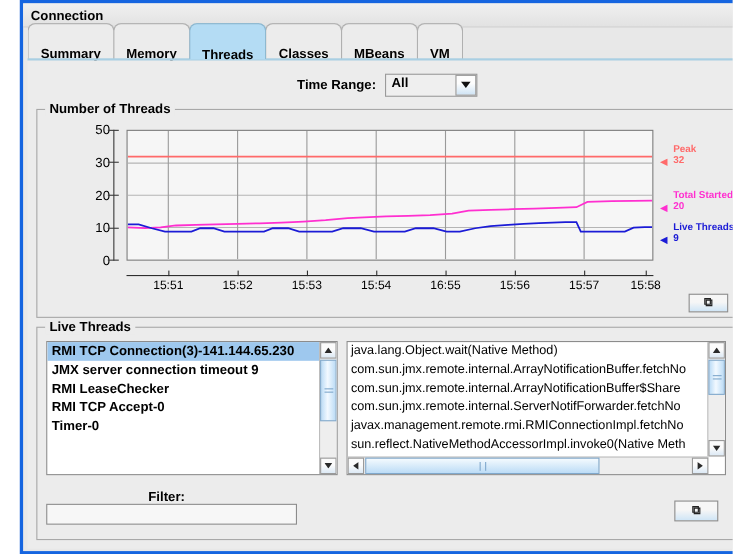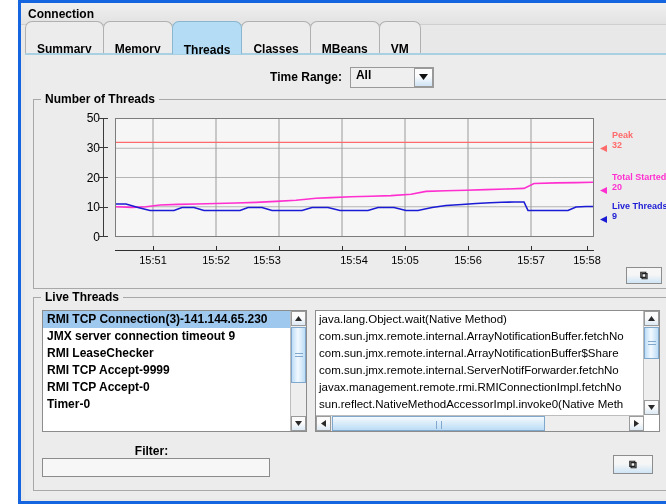--- a/index.html
+++ b/index.html
@@ -439,23 +439,23 @@
         <div class="xtick" style="left:182px"></div>
         <div class="xtick" style="left:245px"></div>
         <div class="xtick" style="left:308px"></div>
         <div class="xtick" style="left:371px"></div>
         <div class="xtick" style="left:434px"></div>
         <div class="xtick" style="left:497px"></div>
         <div class="xtick" style="left:553px"></div>
 
         <div class="xlab" style="left:119px">15:51</div>
         <div class="xlab" style="left:182px">15:52</div>
-        <div class="xlab" style="left:233px">15:53</div>
-        <div class="xlab" style="left:320px">15:54</div>
-        <div class="xlab" style="left:371px">15:05</div>
+        <div class="xlab" style="left:245px">15:53</div>
+        <div class="xlab" style="left:308px">15:54</div>
+        <div class="xlab" style="left:371px">16:55</div>
         <div class="xlab" style="left:434px">15:56</div>
         <div class="xlab" style="left:497px">15:57</div>
         <div class="xlab" style="left:553px">15:58</div>
 
         <div class="legend">
           <div class="leg-arrow" style="top:20px">
             <svg width="7" height="7" viewBox="0 0 7 7">
                 <polygon points="7,0 7,7 0,3.5" fill="#ff6a6a"></polygon>
               </svg>
           </div>
@@ -492,21 +492,20 @@
     </div>
 
     <div class="group" id="live-group">
       <div class="group-title">Live Threads</div>
 
       <div class="listbox" id="thread-list">
         <div class="list-inner">
           <div class="list-item selected">RMI TCP Connection(3)-141.144.65.230</div>
           <div class="list-item">JMX server connection timeout 9</div>
           <div class="list-item">RMI LeaseChecker</div>
-          <div class="list-item">RMI TCP Accept-9999</div>
           <div class="list-item">RMI TCP Accept-0</div>
           <div class="list-item">Timer-0</div>
         </div>
         <div class="vsb" style="height:120px">
           <div class="sb-btn" style="top:0;left:0">
             <svg width="7" height="5" viewBox="0 0 7 5">
                 <polygon points="3.5,0 7,5 0,5" fill="#2a2a2a"></polygon>
               </svg>
           </div>
           <div class="sb-thumb" style="top:16px;left:0;width:15px;height:56px">

